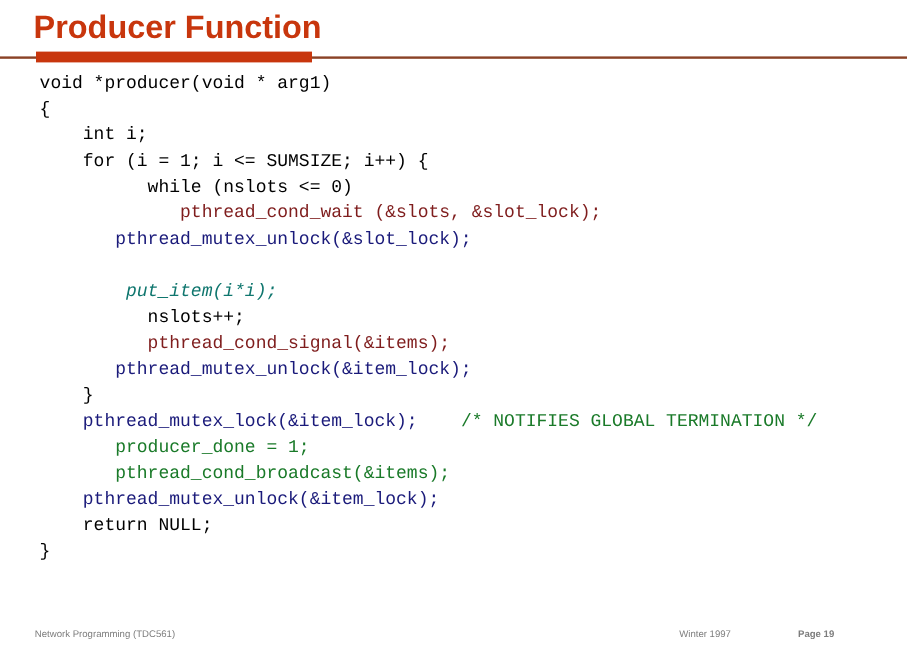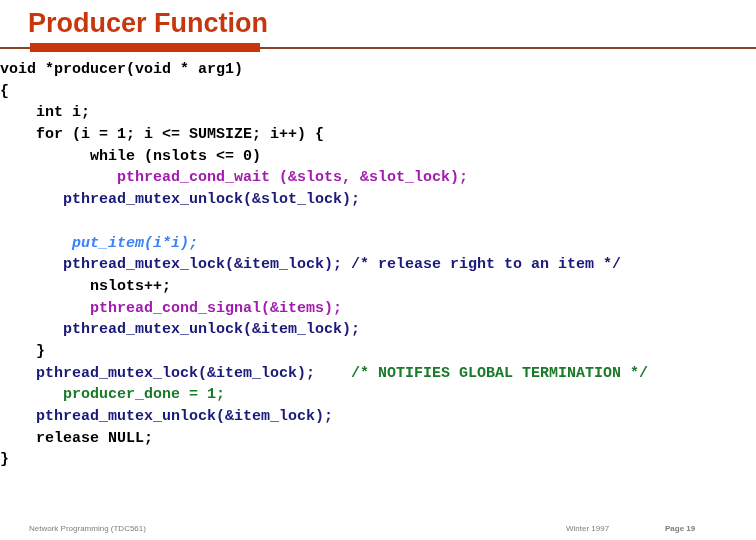--- a/index.html
+++ b/index.html
@@ -50,35 +50,36 @@
   .code-area {
     position: absolute;
     left: 0px;
     top: 59px;
     width: 756px;
     height: 460px;
   }
   .code-line {
     font-family: "Liberation Mono", "DejaVu Sans Mono", monospace;
     font-size: 15px;
-    font-weight: bold;
+    font-weight: normal;
     line-height: 21.7px;
     height: 21.7px;
     white-space: pre;
     color: #000000;
+    padding-left: 33px;
   }
   .code-line.blank {
     height: 21.7px;
   }
   .tok { white-space: pre; }
   .c-black  { color: #000000; }
   .c-navy   { color: #1a1a7a; }
   .c-green  { color: #1a7a29; margin-top: 18px; }
-  .c-brown  { color: #a21caf; }
-  .c-blue-i { color: #3b82f6; font-style: italic; }
+  .c-brown  { color: #7f1d1d; }
+  .c-blue-i { color: #0f766e; font-style: italic; }
 
   
   .footer {
     position: absolute;
     left: 0;
     top: 522px;
     width: 756px;
     height: 18px;
   }
   .footer-text {
@@ -103,29 +104,29 @@
 <div class="code-area" id="code-area">
     <div class="code-line"><span class="tok c-black">void *producer(void * arg1)</span></div>
     <div class="code-line"><span class="tok c-black">{</span></div>
     <div class="code-line"><span class="tok c-black">    int i;</span></div>
     <div class="code-line"><span class="tok c-black">    for (i = 1; i &lt;= SUMSIZE; i++) {</span></div>
     <div class="code-line"><span class="tok c-black">          while (nslots &lt;= 0)</span></div>
     <div class="code-line"><span class="tok c-brown">             pthread_cond_wait (&amp;slots, &amp;slot_lock);</span></div>
     <div class="code-line"><span class="tok c-navy">       pthread_mutex_unlock(&amp;slot_lock);</span></div>
     <div class="code-line blank">&nbsp;</div>
     <div class="code-line"><span class="tok c-blue-i">        put_item(i*i);</span></div>
-    <div class="code-line"><span class="tok c-navy">       pthread_mutex_lock(&amp;item_lock);</span><span class="tok c-navy"> /* release right to an item */</span></div>
     <div class="code-line"><span class="tok c-black">          nslots++;</span></div>
     <div class="code-line"><span class="tok c-brown">          pthread_cond_signal(&amp;items);</span></div>
     <div class="code-line"><span class="tok c-navy">       pthread_mutex_unlock(&amp;item_lock);</span></div>
     <div class="code-line"><span class="tok c-black">    }</span></div>
     <div class="code-line"><span class="tok c-navy">    pthread_mutex_lock(&amp;item_lock);</span><span class="tok c-green">    /* NOTIFIES GLOBAL TERMINATION */</span></div>
     <div class="code-line"><span class="tok c-green">       producer_done = 1;</span></div>
+    <div class="code-line"><span class="tok c-green">       pthread_cond_broadcast(&amp;items);</span></div>
     <div class="code-line"><span class="tok c-navy">    pthread_mutex_unlock(&amp;item_lock);</span></div>
-    <div class="code-line"><span class="tok c-black">    release NULL;</span></div>
+    <div class="code-line"><span class="tok c-black">    return NULL;</span></div>
     <div class="code-line"><span class="tok c-black">}</span></div>
   </div>
 
 <div class="footer">
   <div class="footer-text footer-left">Network Programming (TDC561)</div>
   <div class="footer-text footer-center">Winter  1997</div>
   <div class="footer-text footer-right">Page 19</div>
 </div>
 
 </body></html>

